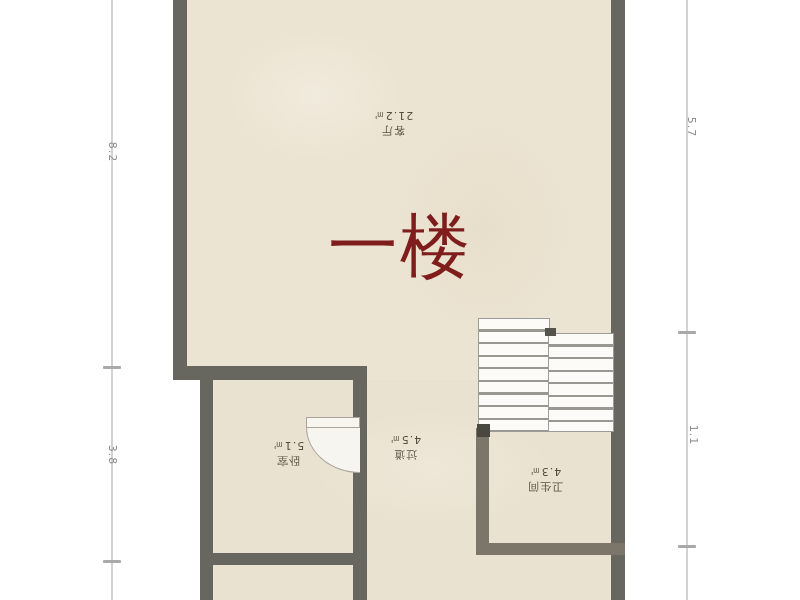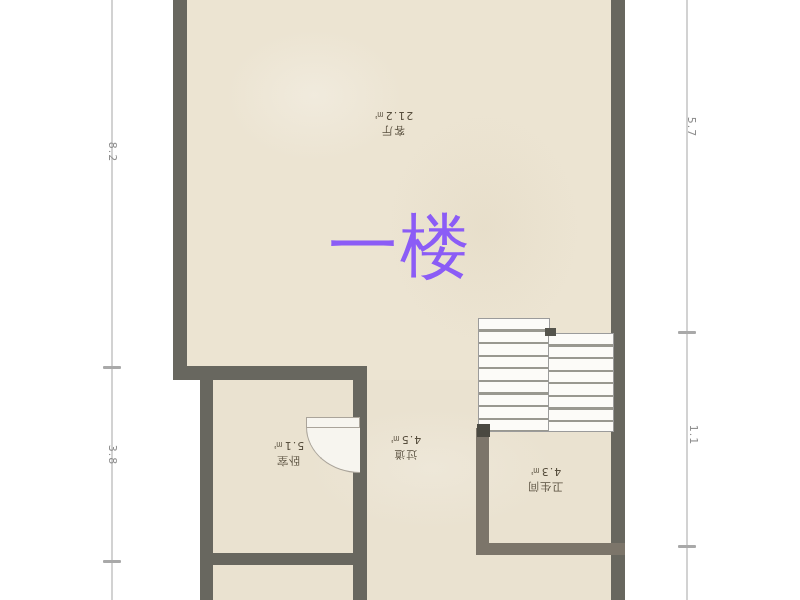--- a/index.html
+++ b/index.html
@@ -44,21 +44,21 @@
             border-left:1px solid #aaa49a;border-bottom:1px solid #aaa49a;
             border-radius:0 0 0 100%;box-sizing:border-box;}
 
   
   .room-label{position:absolute;width:90px;transform:rotate(180deg);
               display:flex;flex-direction:column;align-items:center;
               font-size:11px;line-height:15px;color:#584f3e;
               filter:blur(.45px);letter-spacing:1px;}
 
   .floor-title{position:absolute;left:300px;top:200px;width:200px;height:92px;
-               font-size:70px;line-height:92px;text-align:center;color:#8b5cf6;
+               font-size:70px;line-height:92px;text-align:center;color:#7f1d1d;
                font-weight:500;letter-spacing:2px;}
 </style>
 </head>
 <body>
 
 <div class="plan">
 
   <div class="dimline" style="left:111px;"></div>
   <div class="tick" style="left:103px;top:366px;"></div>
   <div class="tick" style="left:103px;top:560px;"></div>

